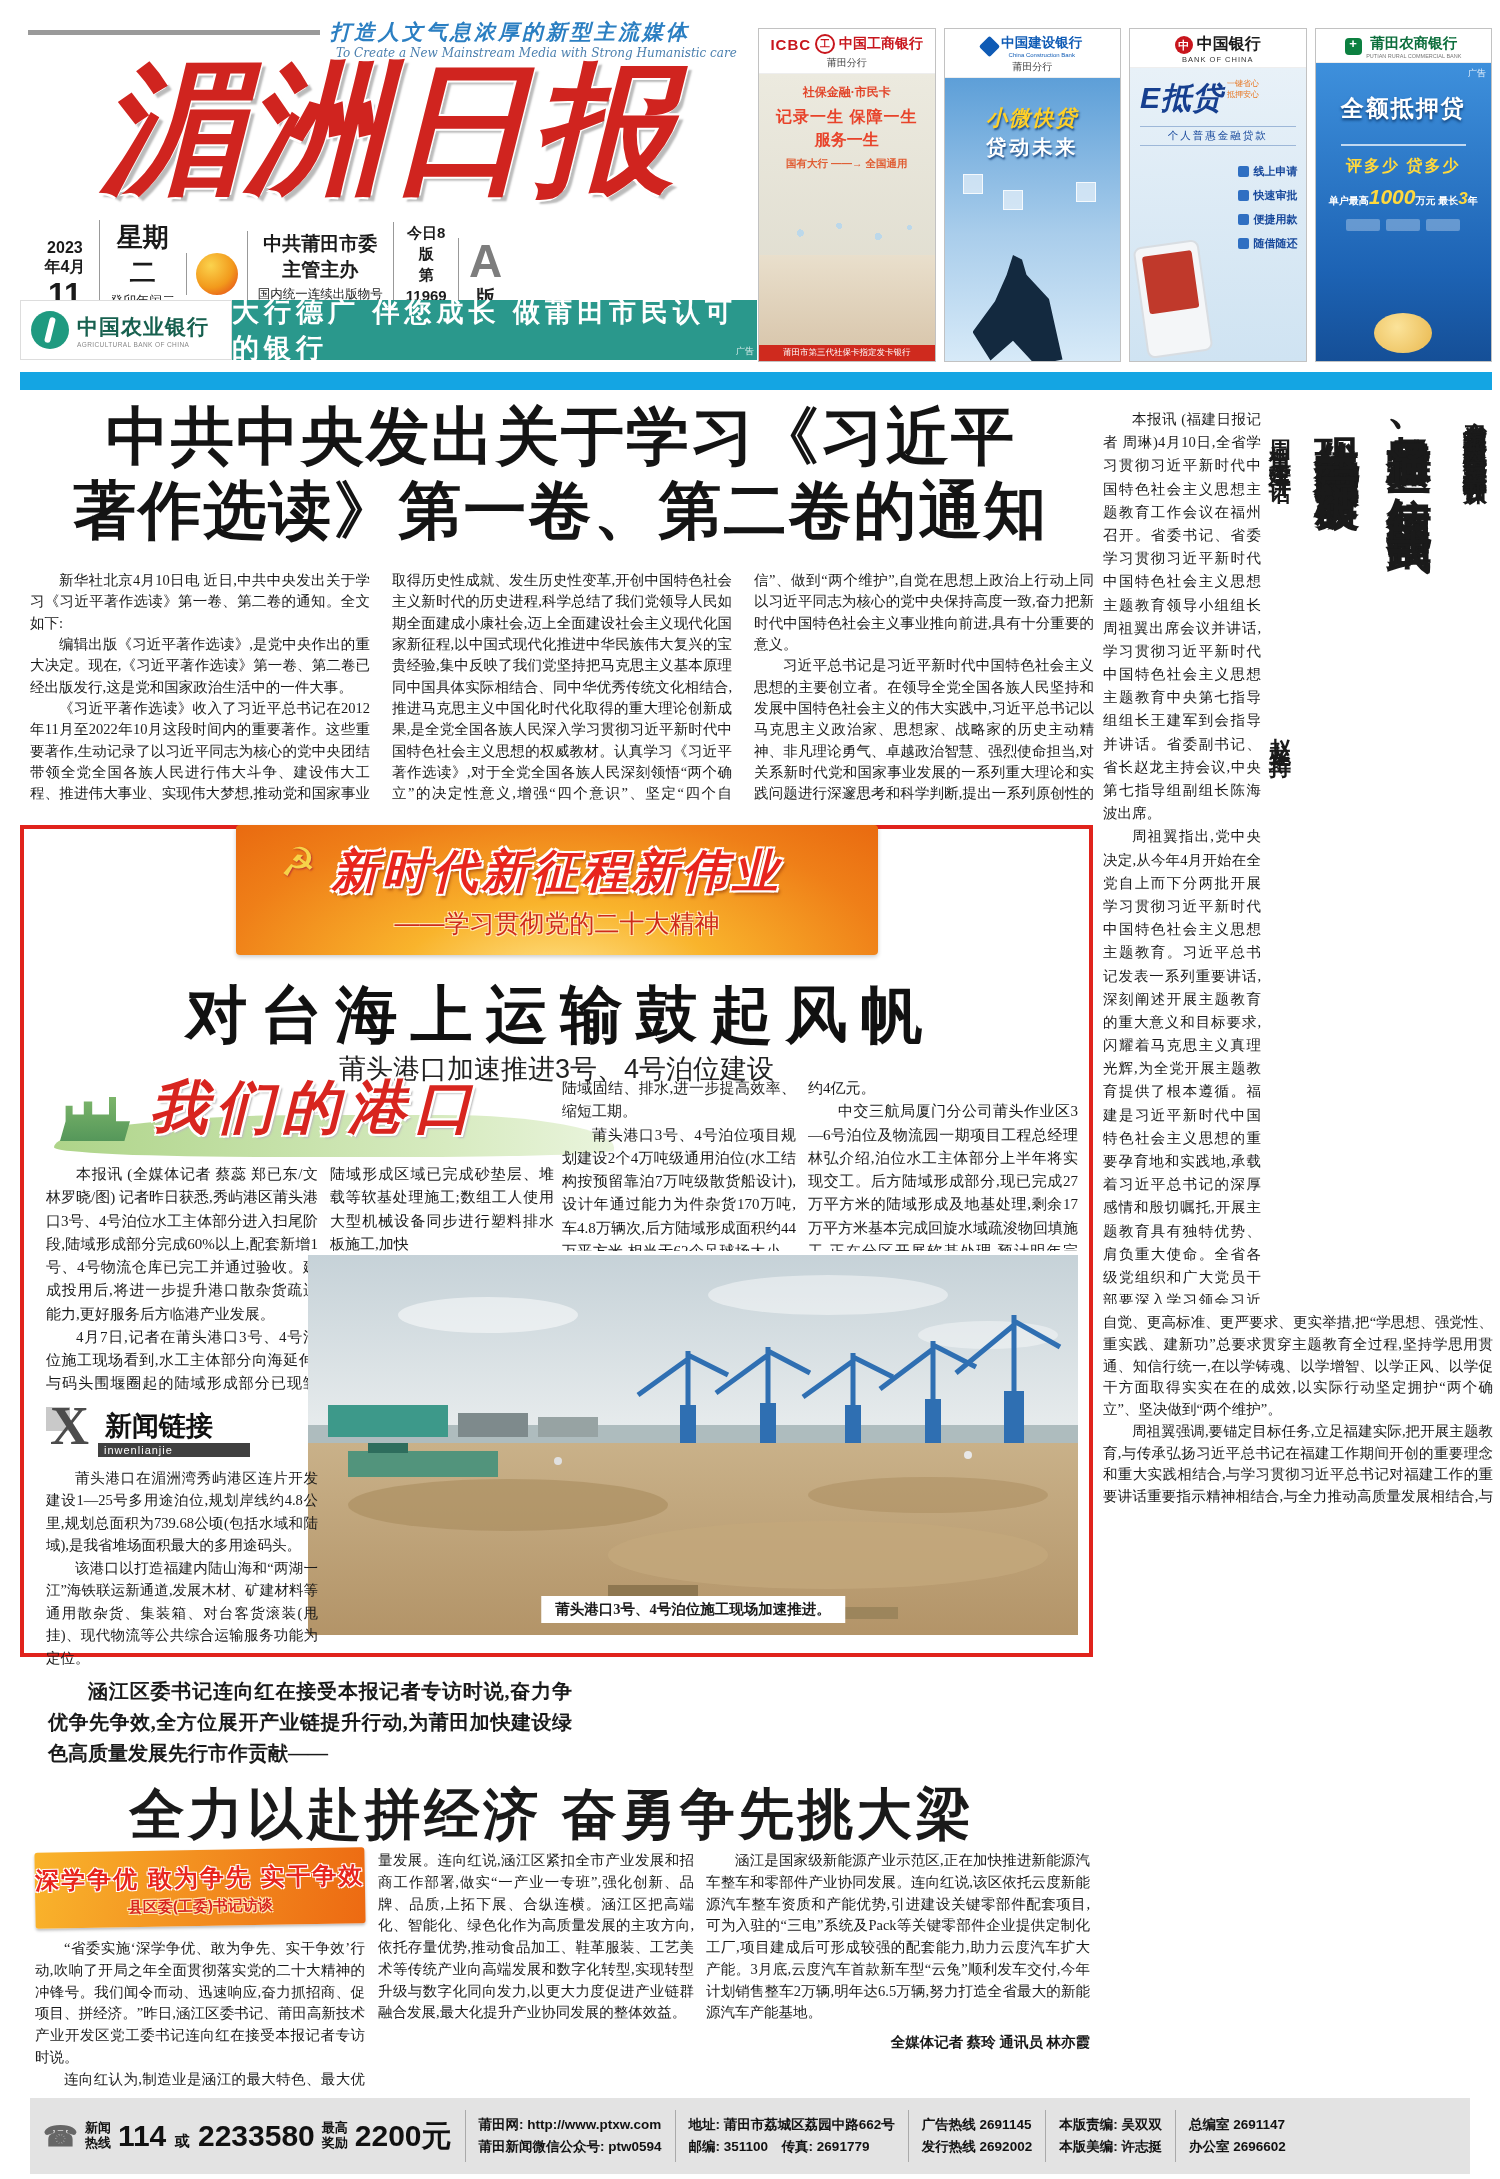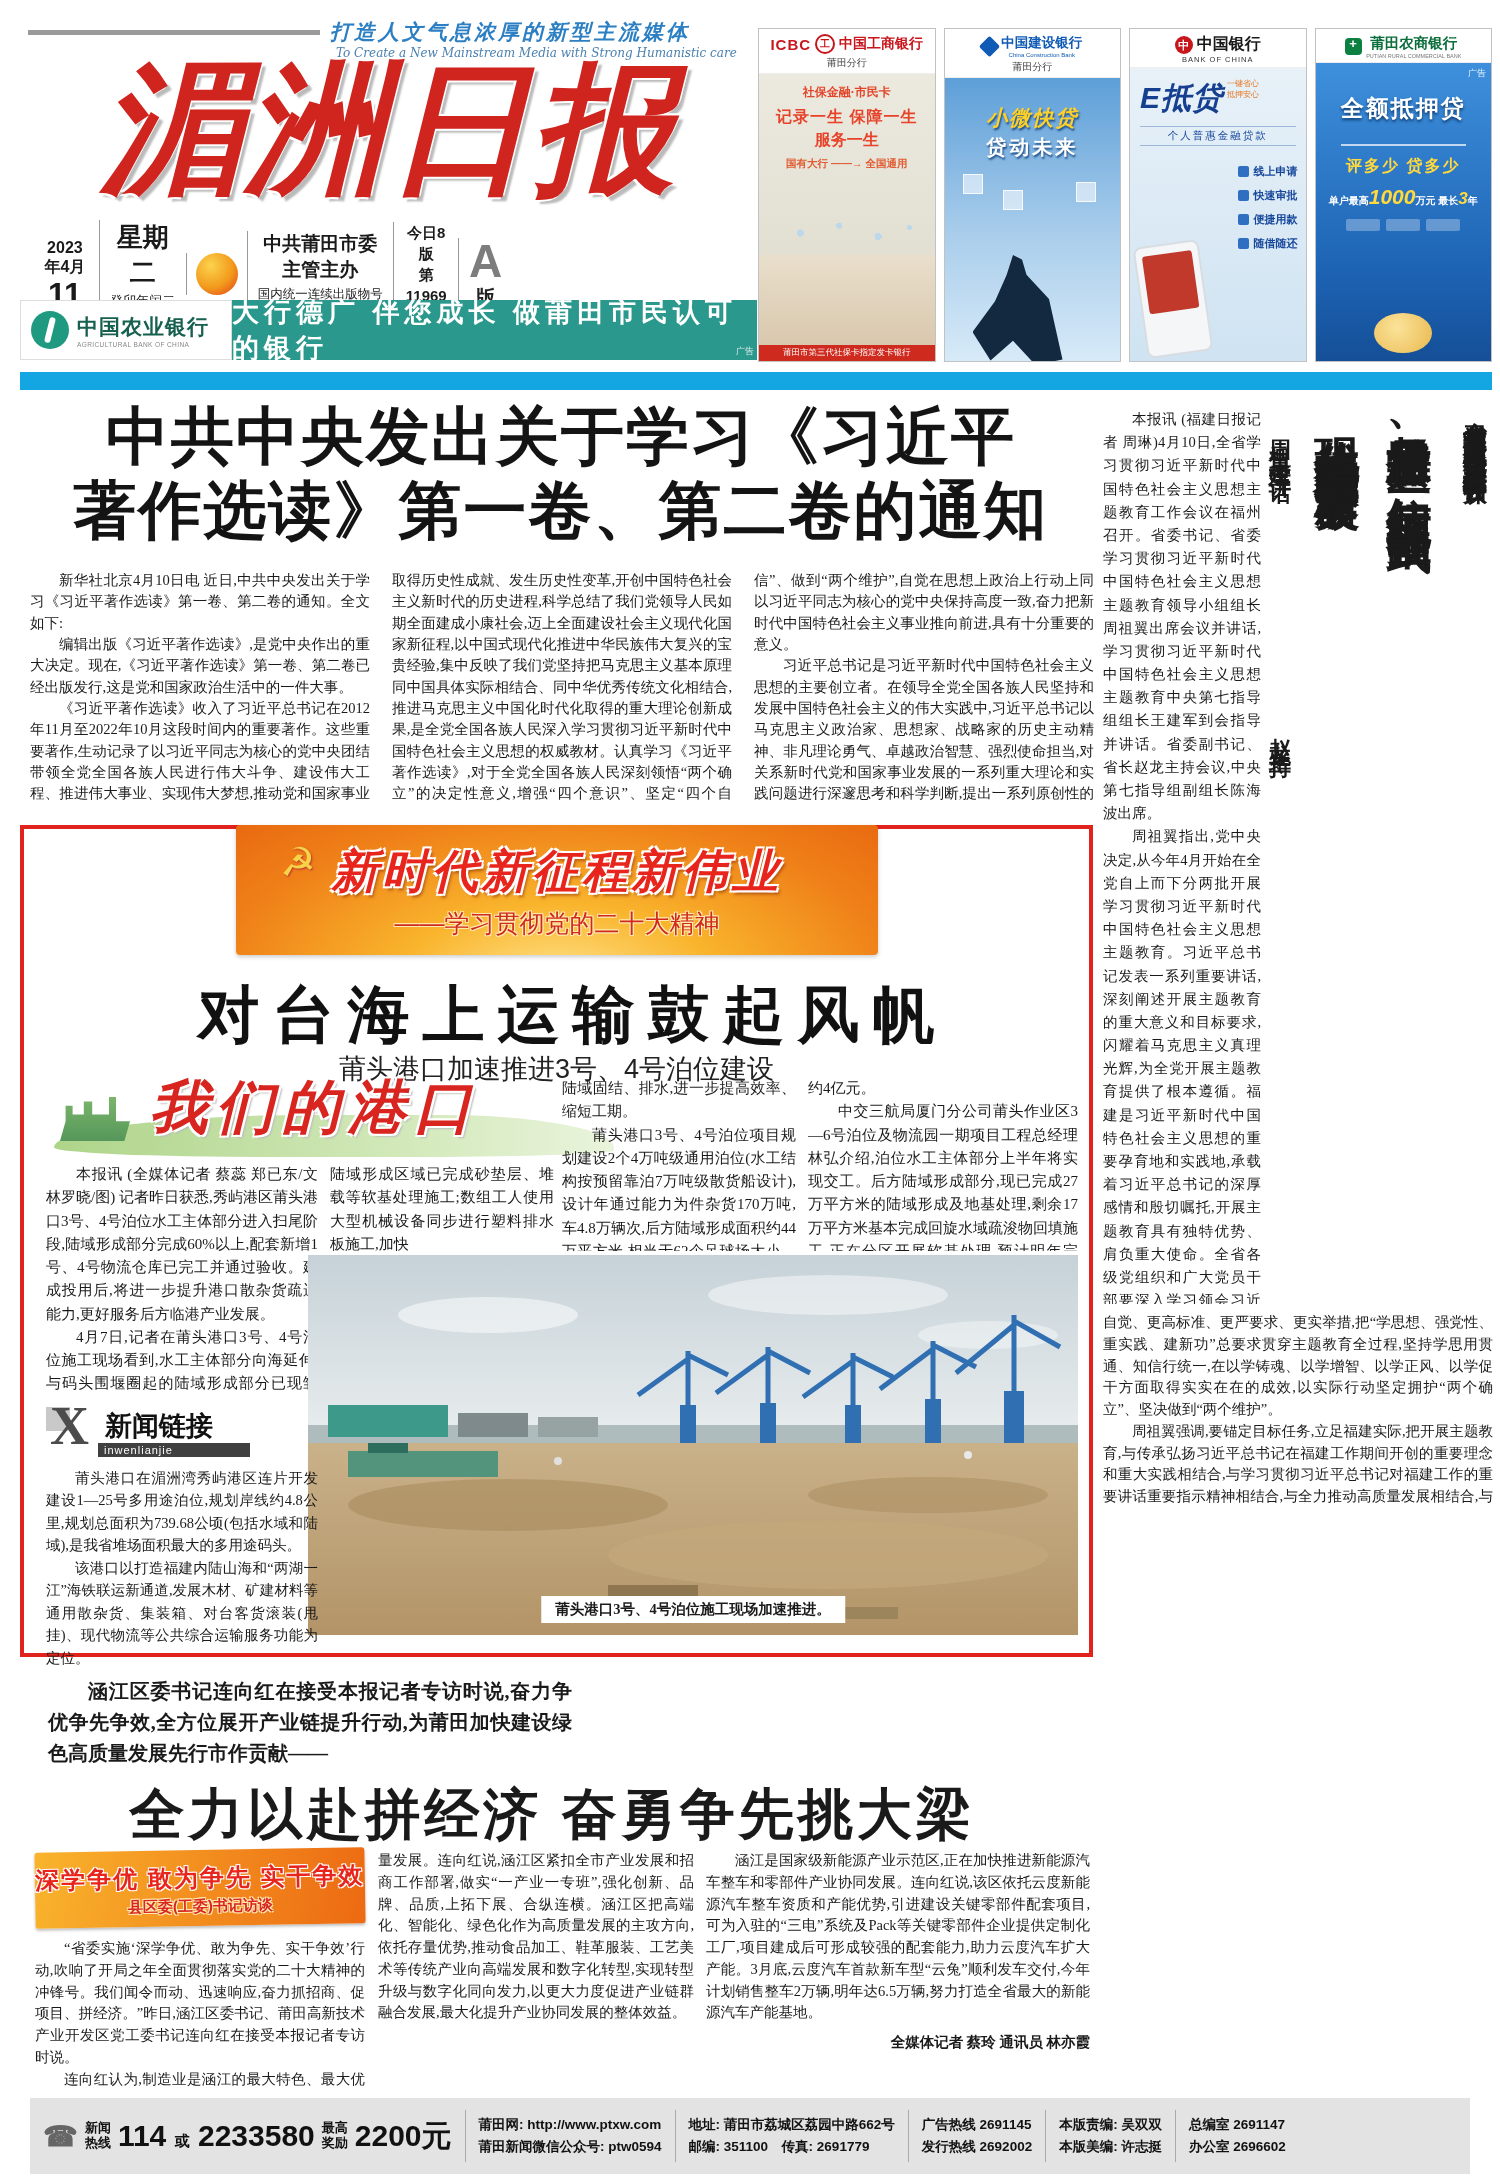--- a/index.html
+++ b/index.html
@@ -117,21 +117,21 @@
       font-family:"Liberation Serif",serif;font-size:13.5px;line-height:1.5;}
   
   .port-box{left:20px;top:825px;width:1073px;height:832px;border:4px solid #e0231c;box-sizing:border-box;}
   .camp-banner{position:absolute;left:212px;top:-4px;width:642px;height:130px;border-radius:4px;text-align:center;
       background:radial-gradient(ellipse at 50% 120%,#ffe38a 0%,#f9b42c 35%,#ef7f18 75%,#e96a10 100%);box-shadow:0 2px 4px rgba(0,0,0,.2);}
   .camp-emblem{position:absolute;left:44px;top:14px;font-size:40px;color:#f6d349;text-shadow:1px 1px 2px #b33;}
   .camp-l1{margin-top:16px;font-size:46px;font-weight:900;color:#e8251d;letter-spacing:4px;
       text-shadow:-2px -2px 0 #fff,2px -2px 0 #fff,-2px 2px 0 #fff,2px 2px 0 #fff,3px 4px 3px rgba(120,30,0,.5);font-style:italic;}
   .camp-l2{margin-top:4px;font-size:25px;font-weight:400;color:#cf2a1a;
       text-shadow:-1px -1px 0 #ffe9b3,1px -1px 0 #ffe9b3,-1px 1px 0 #ffe9b3,1px 1px 0 #ffe9b3;}
-  .port-headline{position:absolute;left:16px;top:144px;width:100%;text-align:center;font-size:62px;font-weight:900;letter-spacing:13px;color:#111;}
+  .port-headline{position:absolute;left:4px;top:144px;width:100%;text-align:center;font-size:62px;font-weight:900;letter-spacing:13px;color:#111;}
   .port-sub{position:absolute;left:0;top:222px;width:100%;text-align:center;font-size:27px;color:#222;}
   .port-logo{position:absolute;left:30px;top:246px;width:560px;height:84px;}
   .port-logo .wave{position:absolute;left:0;bottom:2px;width:100%;height:42px;background:linear-gradient(90deg,#aed489,#d7ebc0 70%,#eaf4dd);border-radius:60% 40% 50% 50%/100% 100% 20% 30%;}
   .port-logo .ship{position:absolute;left:6px;bottom:18px;width:70px;height:44px;background:linear-gradient(180deg,#7cb56a,#55975a);clip-path:polygon(0 100%,8% 55%,8% 20%,18% 20%,18% 40%,34% 40%,34% 10%,46% 10%,46% 40%,70% 40%,70% 0,80% 0,80% 55%,100% 55%,92% 100%);}
   .port-logo .txt{position:absolute;left:96px;top:-6px;font-size:58px;font-weight:900;font-style:italic;color:#d8251f;font-family:"DejaVu Serif",serif;letter-spacing:8px;
       text-shadow:-2px -2px 0 #fff,2px -2px 0 #fff,-2px 2px 0 #fff,2px 2px 0 #fff,3px 3px 2px #bbb;}
   .pcol{position:absolute;font-family:"Liberation Serif",serif;font-size:15px;line-height:1.55;}
   .pc1{left:22px;top:334px;width:272px;height:230px;}
   .pc2{left:306px;top:334px;width:224px;height:88px;}
   .pc3{left:538px;top:248px;width:234px;height:174px;}

